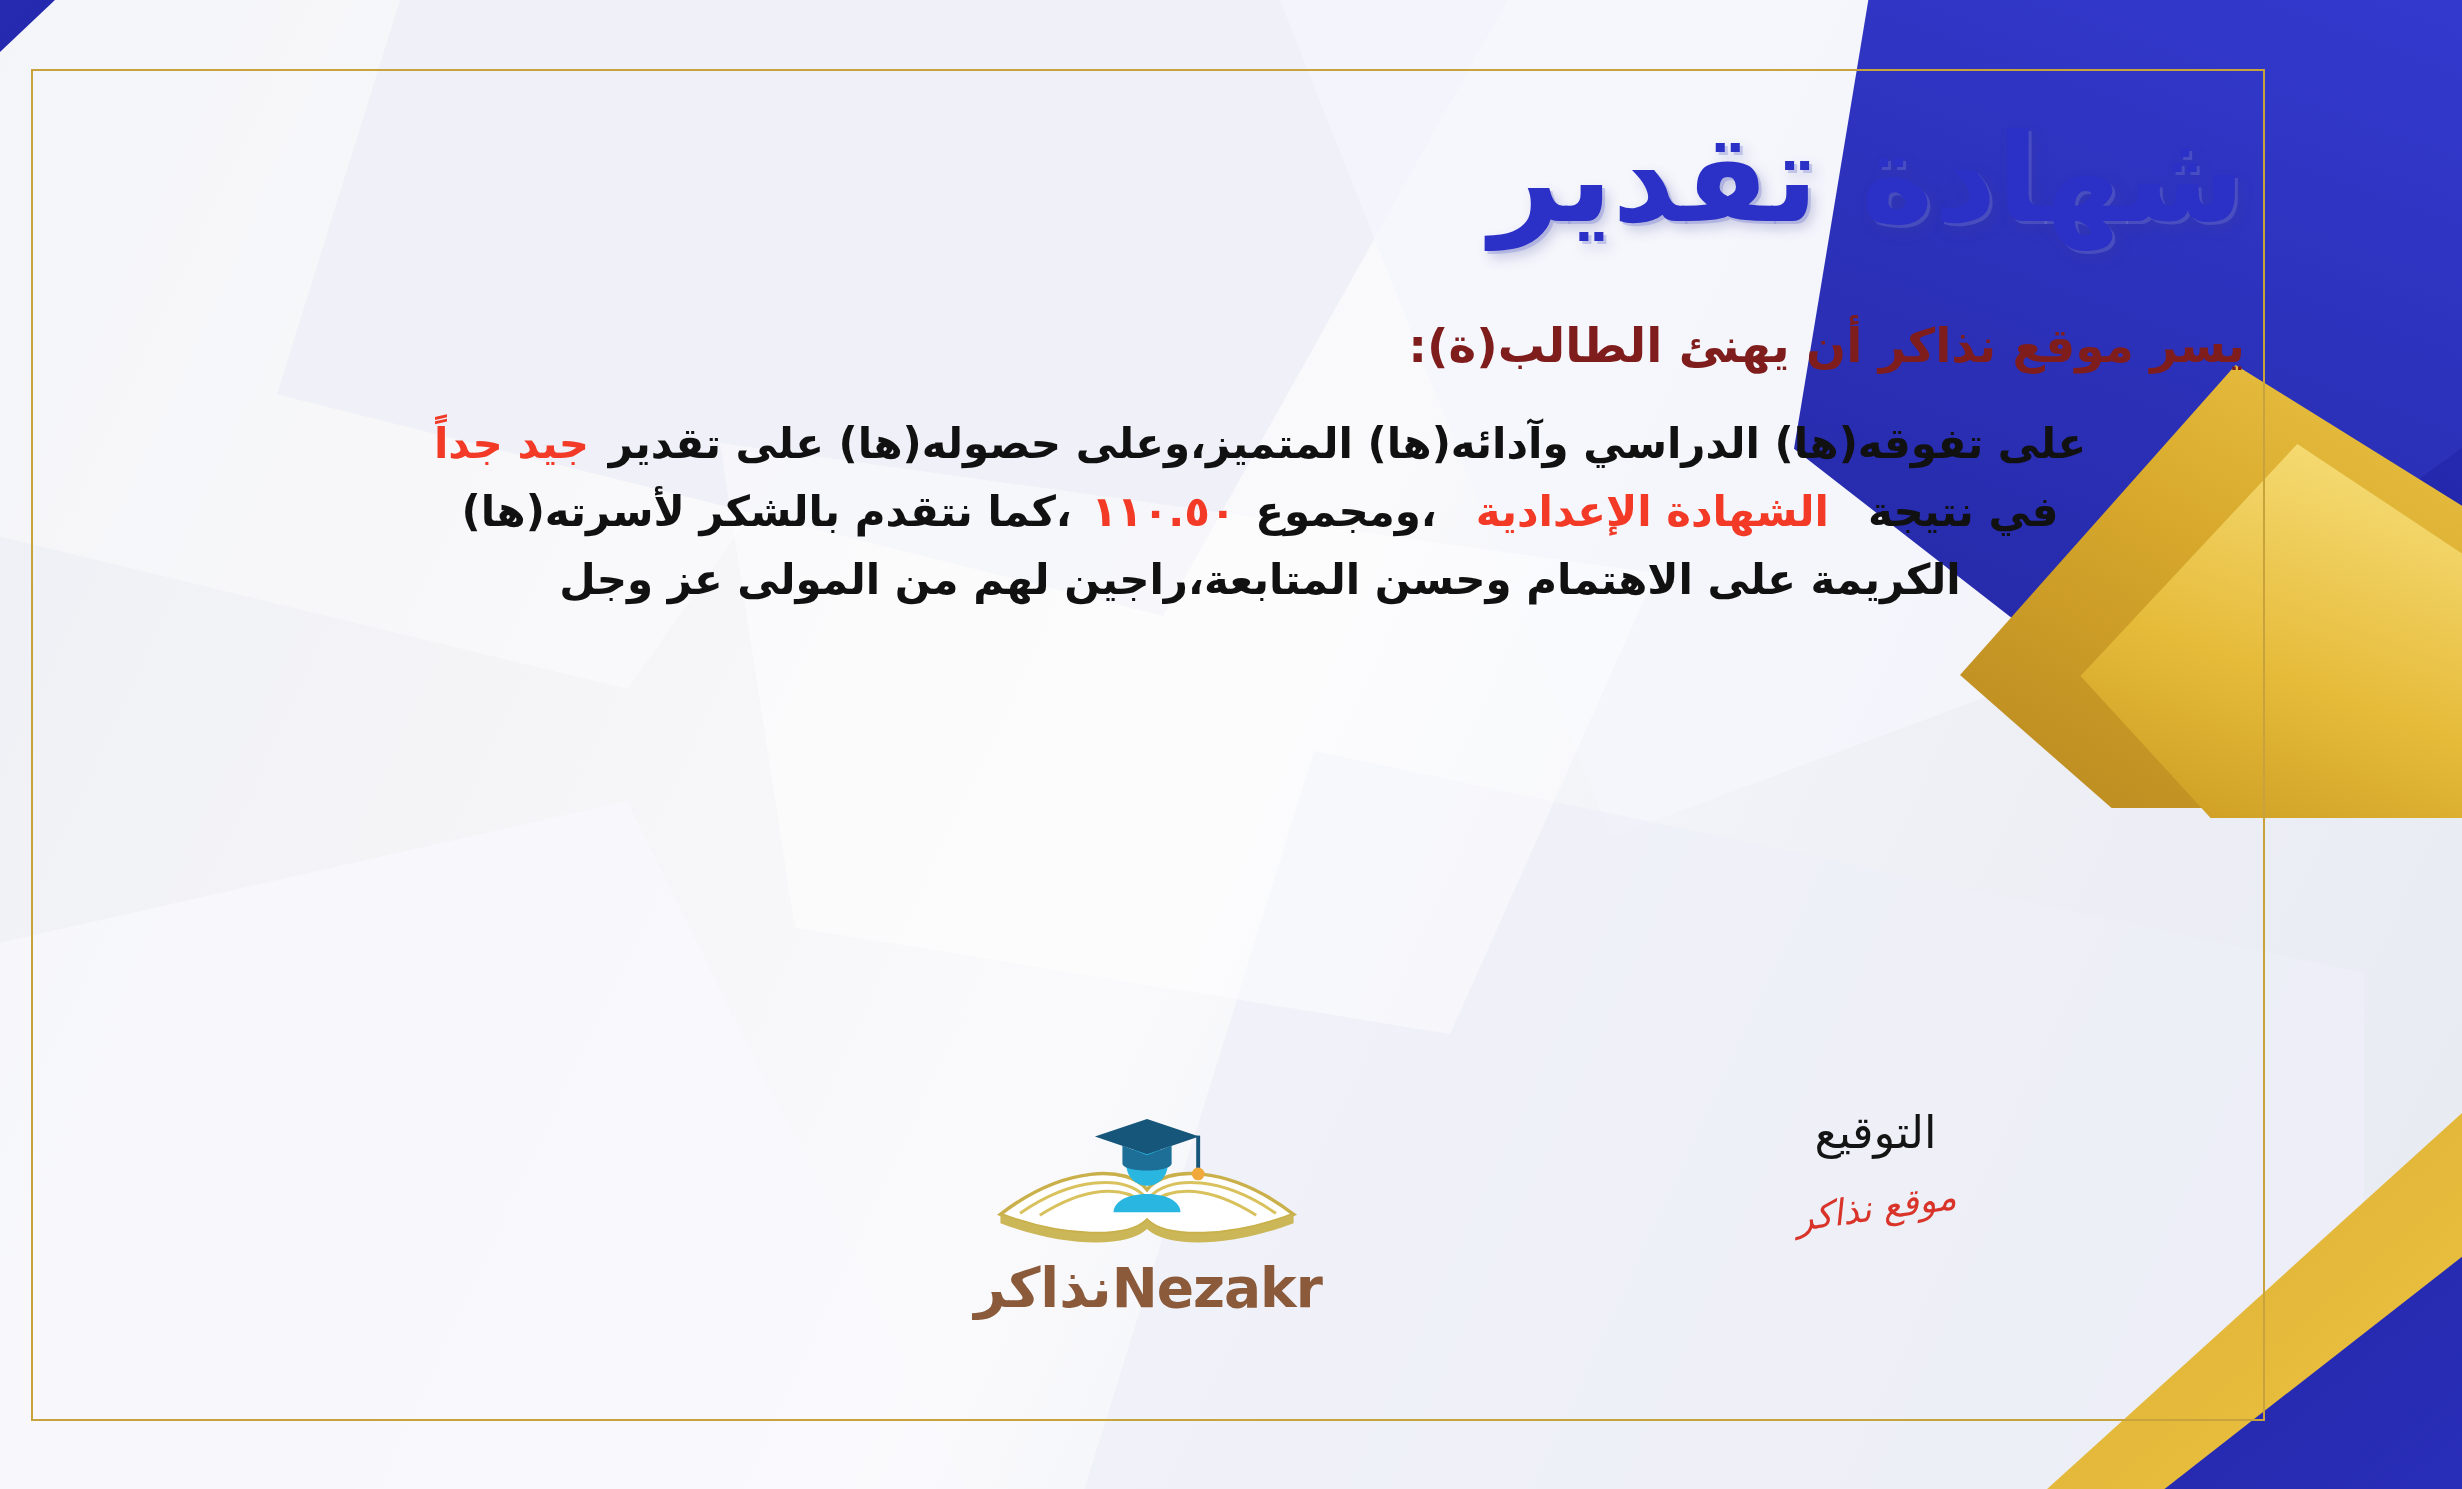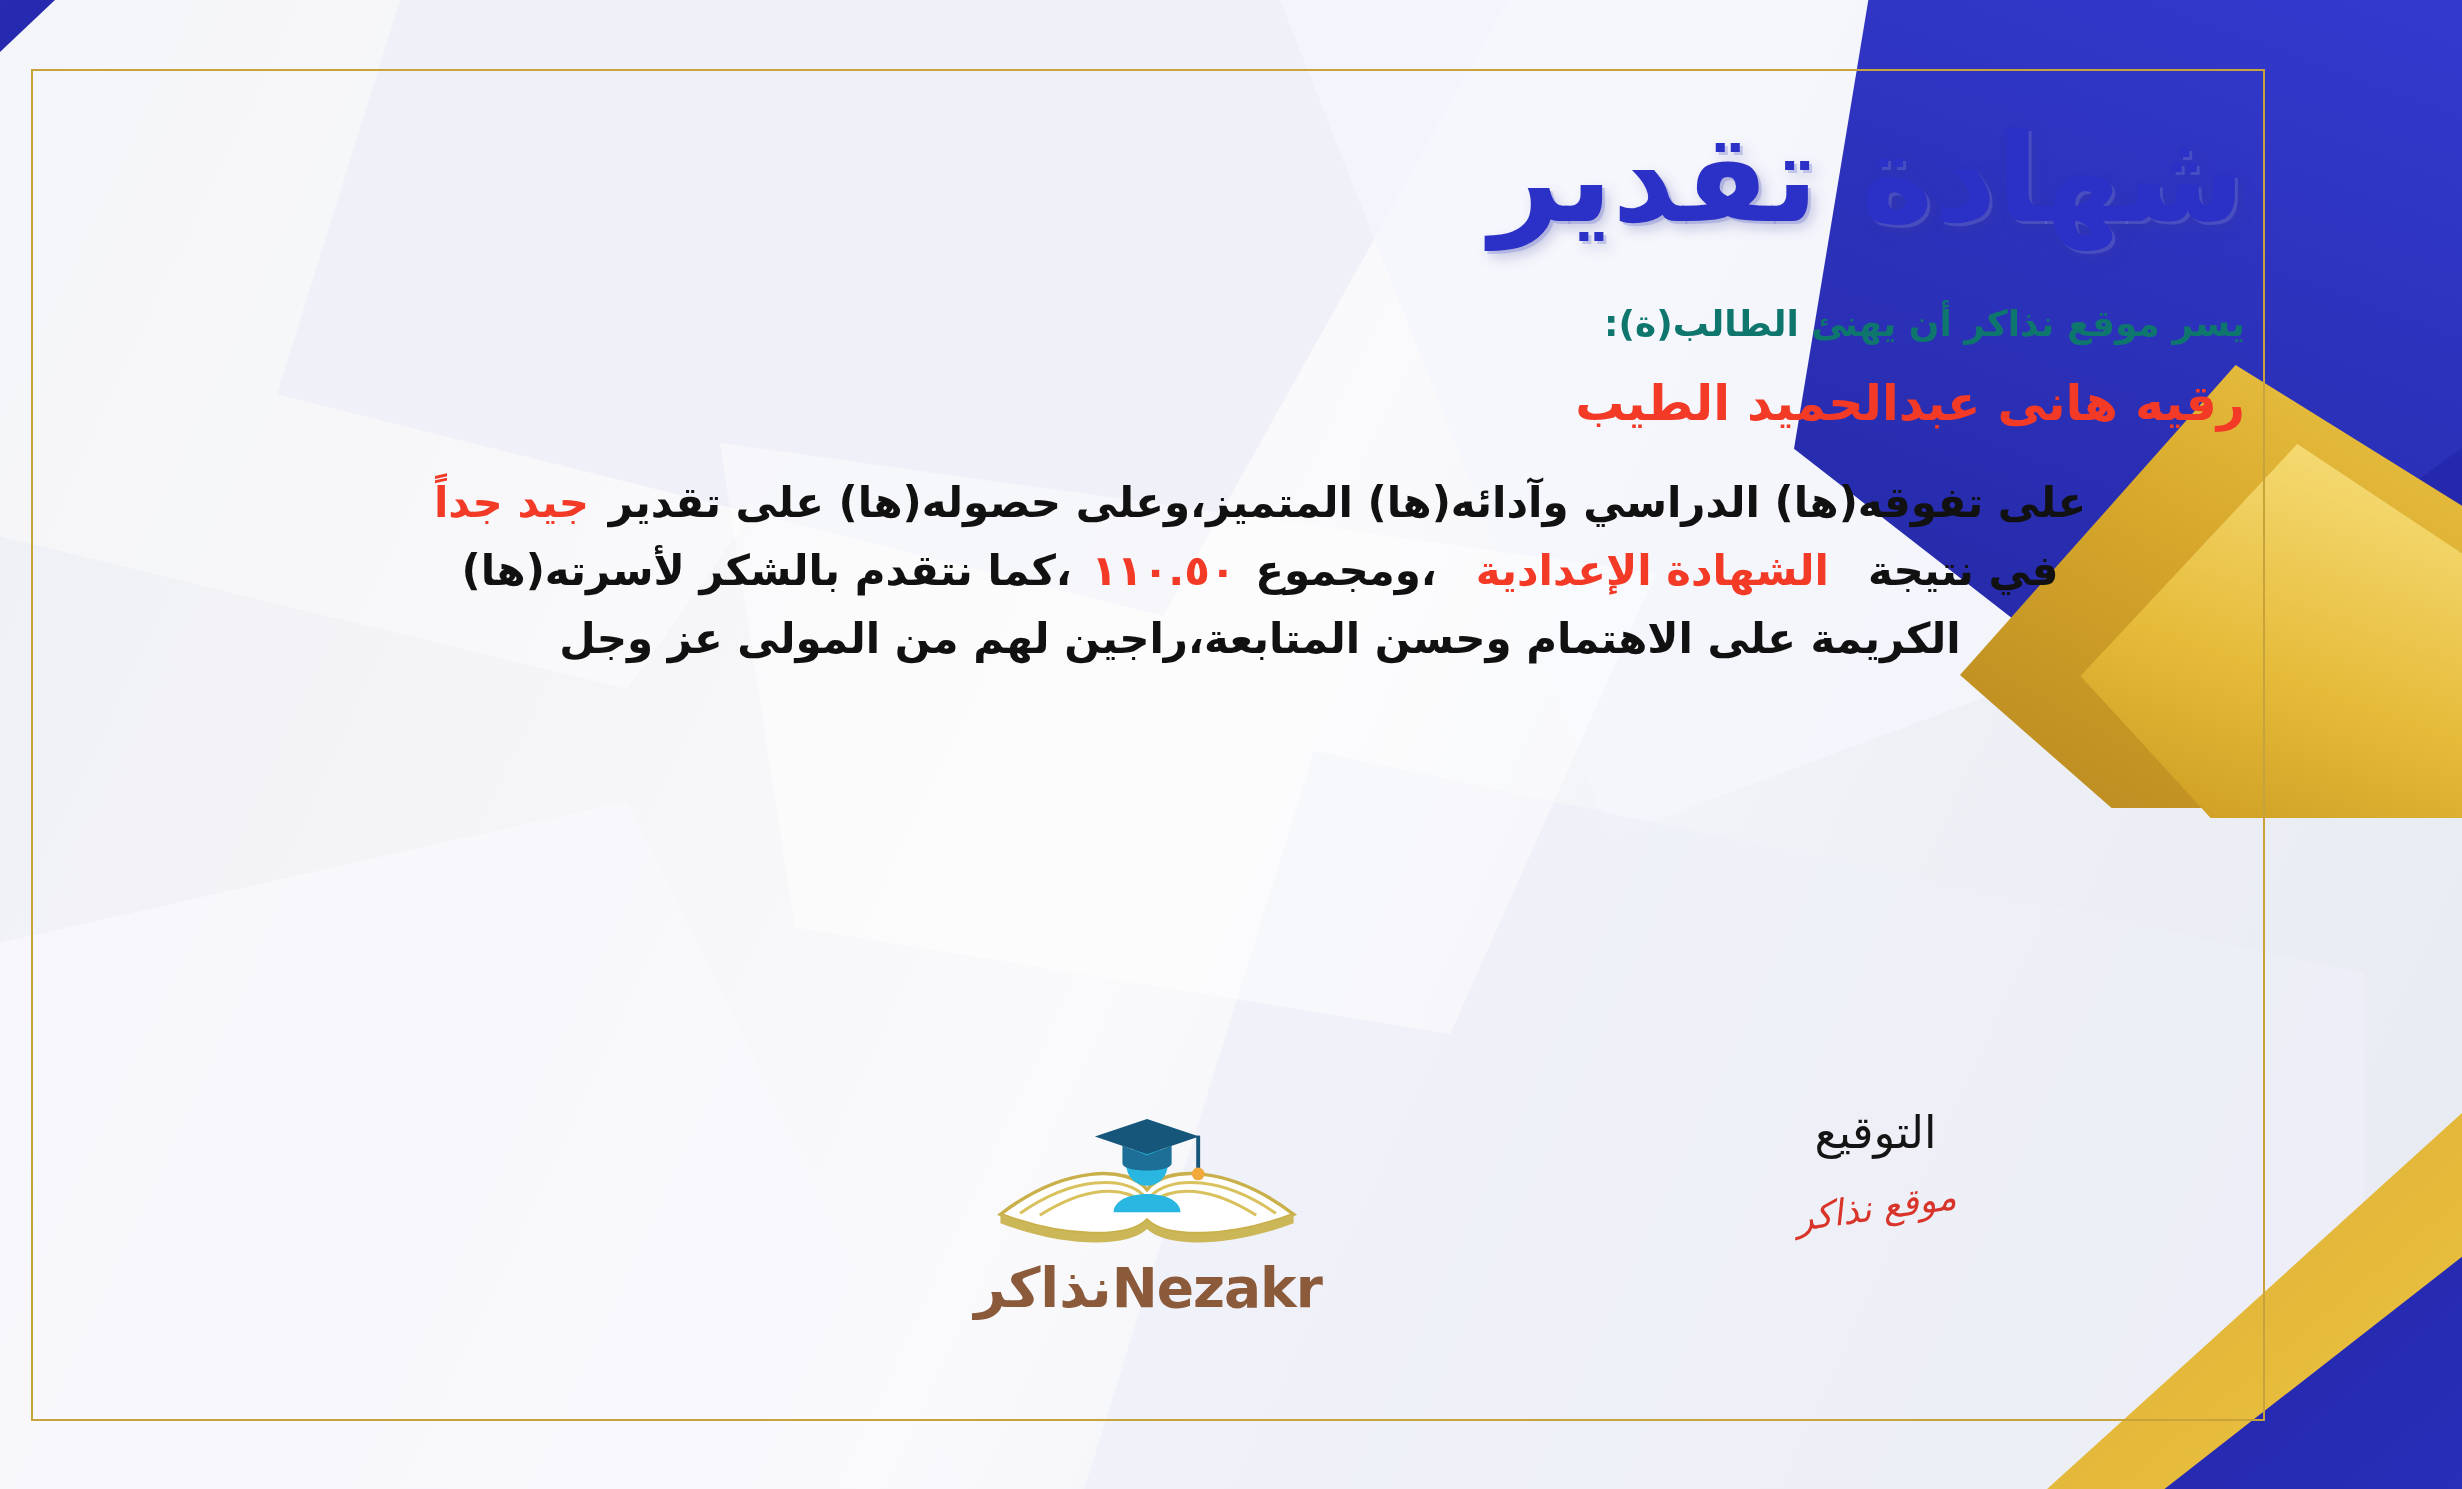--- a/index.html
+++ b/index.html
@@ -173,23 +173,23 @@
     color: #2b30c7;
     letter-spacing: -3px;
     text-shadow:
       3px 3px 0 rgba(120,125,210,0.35),
       5.9px 6.9px 12.8px rgba(60,62,150,0.25);
     line-height: 1.05;
     white-space: nowrap;
   }
 
   .congrats-line {
-    margin-top: 60px;
-    font-size: 36px;
-    color: #0f766e;
+    margin-top: 75px;
+    font-size: 47px;
+    color: #7f1d1d;
     font-weight: 600;
     letter-spacing: 0px;
   }
 
   .student-name {
     margin-top: 31.5px;
     font-size: 49px;
     font-weight: 700;
     color: #f23a27;
   }
@@ -301,21 +301,20 @@
   </div>
 
   <div class="gold-frame"></div>
 
   <div class="content">
 
     <div class="cert-title">شهادة تقدير</div>
 
     <div class="congrats-line">يسر موقع نذاكر أن يهنئ الطالب(ة):</div>
 
-    <div class="student-name">رقيه هانى عبدالحميد الطيب</div>
 
     <div class="body-block">
       <span>على تفوقه(ها) الدراسي وآدائه(ها) المتميز،وعلى حصوله(ها) على تقدير</span><span class="gap-sm"></span><span class="hl-red">جيد جداً</span><br>
       <span>في نتيجة</span><span class="gap-md"></span><span class="hl-red">الشهادة الإعدادية</span><span class="gap-md"></span><span>،ومجموع</span><span class="gap-sm"></span><span class="hl-red">١١٠.٥٠</span><span class="gap-sm"></span><span>،كما نتقدم بالشكر لأسرته(ها)</span><br>
       <span>الكريمة على الاهتمام وحسن المتابعة،راجين لهم من المولى عز وجل</span><br>
     </div>
 
     <div class="footer">
 
       <div class="signature-area">

